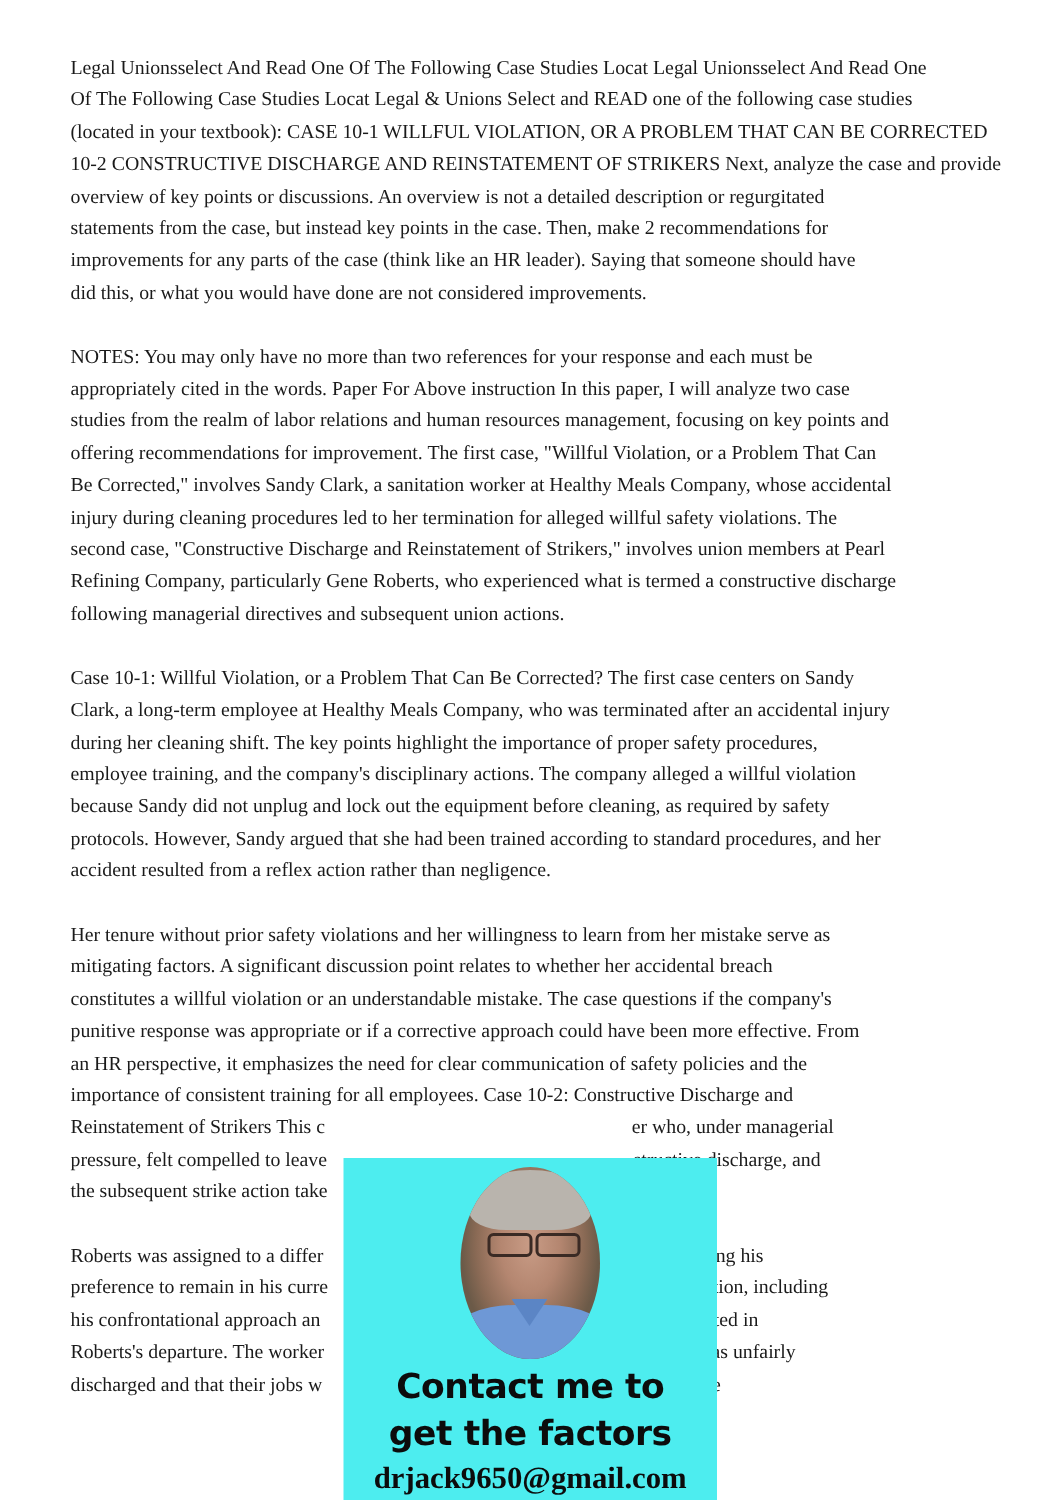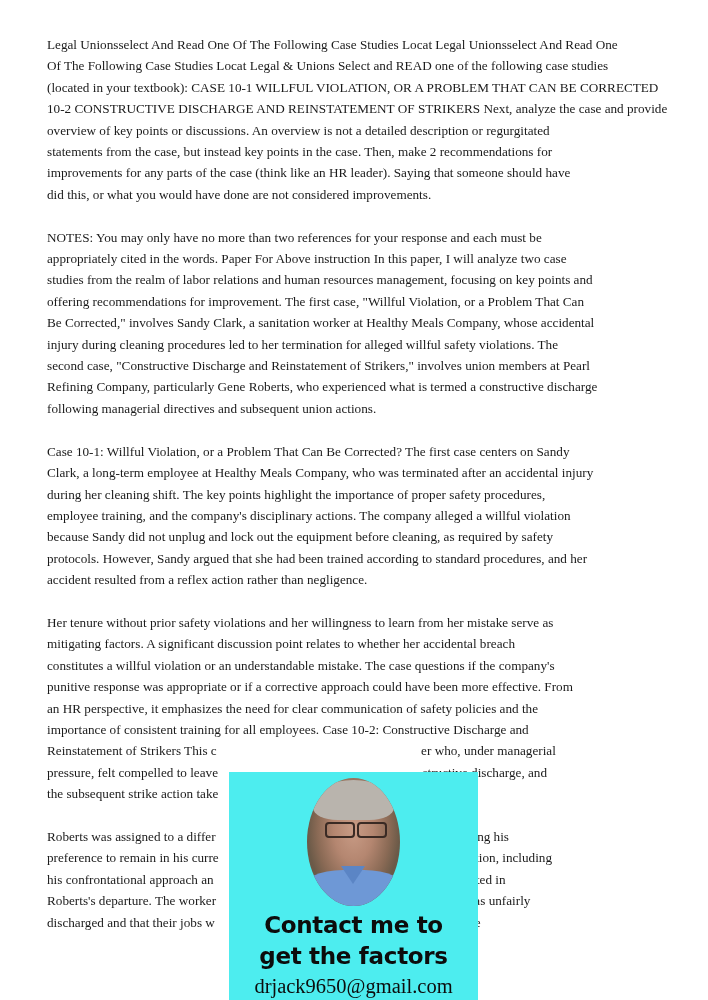--- a/index.html
+++ b/index.html
@@ -46,21 +46,21 @@
   }
   .cta {
     position: absolute; left: 0; width: 249px; text-align: center;
     font-family: "DejaVu Sans", "Liberation Sans", sans-serif; font-weight: bold;
     color: #0c0c0c; font-size: 23px; line-height: 31px; letter-spacing: -0.3px;
   }
   .cta.l1 { top: 138px; }
   .cta.l2 { top: 169px; }
   .email {
     position: absolute; left: 0; top: 203px; width: 249px; text-align: center;
-    font-family: "Liberation Serif", "DejaVu Serif", serif; font-weight: normal;
+    font-family: "Liberation Serif", "DejaVu Serif", serif; font-weight: bold;
     font-size: 20.5px; color: #0c0c0c;
   }
 </style>
 </head>
 <body>
 
 <div class="page">
   <p class="para">
     <span class="line">Legal Unionsselect And Read One Of The Following Case Studies Locat Legal Unionsselect And Read One</span>
     <span class="line">Of The Following Case Studies Locat Legal &amp; Unions Select and READ one of the following case studies</span>

